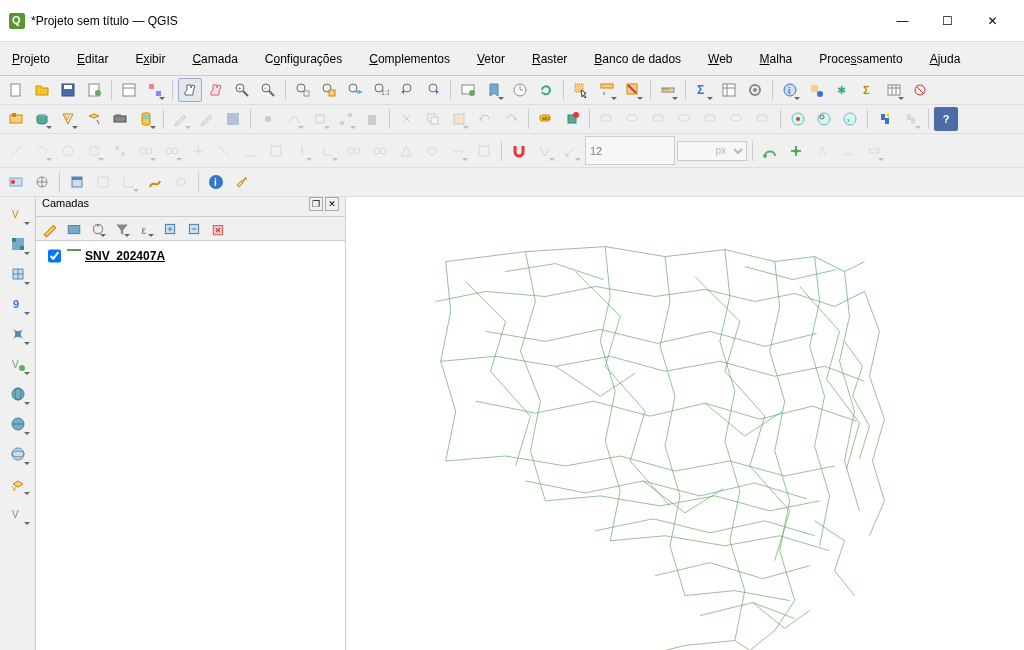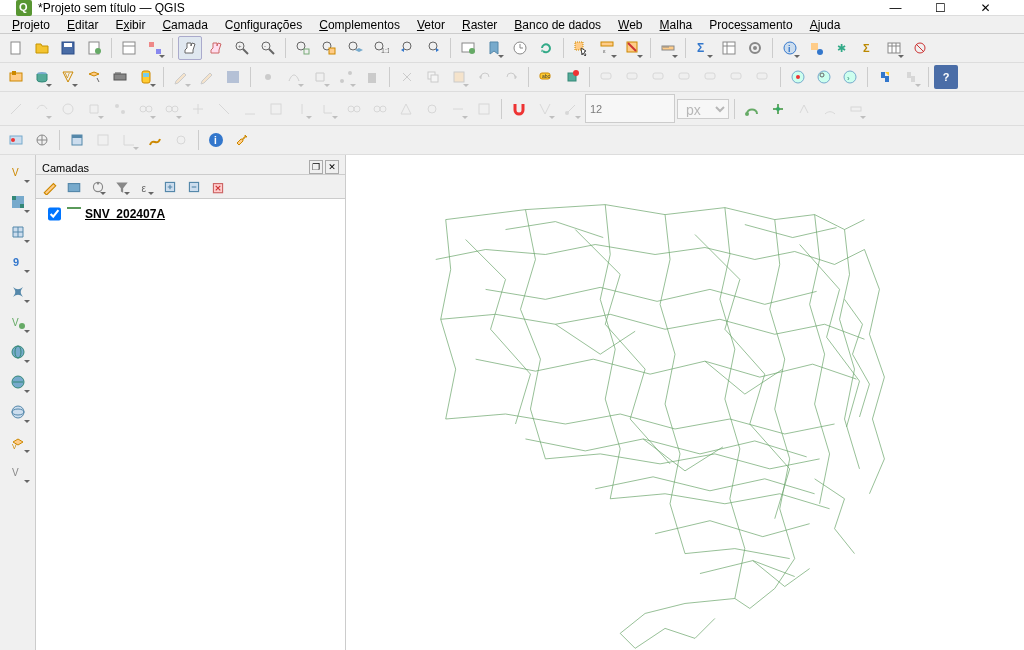--- a/index.html
+++ b/index.html
@@ -1,56 +1,56 @@
 <!DOCTYPE html>
 <html><head>
 <meta charset="utf-8">
 <style>
 * { box-sizing: border-box; margin: 0; padding: 0; }
 body { font-family: "Segoe UI", Tahoma, sans-serif; font-size: 11px; background: #fff; overflow: hidden; width: 1024px; height: 650px; }
-.titlebar { height: 16px; background: #fff; display: flex; align-items: center; padding: 0 16px; border-bottom: 1px solid #ddd; }
+.titlebar { height: 42px; background: #fff; display: flex; align-items: center; padding: 0 9px; border-bottom: 1px solid #ddd; }
 .titlebar .app-icon { width: 16px; height: 16px; background: #589632; border-radius: 2px; margin-right: 6px; position: relative; }
 .titlebar .app-icon::after { content: "Q"; color: #fff; font-weight: bold; font-size: 11px; position: absolute; left: 3px; top: 1px; }
 .titlebar .title { flex: 1; font-size: 12px; }
 .titlebar .winbtns { display: flex; gap: 0; }
 .titlebar .winbtns div { width: 45px; height: 30px; display: flex; align-items: center; justify-content: center; font-size: 12px; }
 
-.menubar { height: 18px; background: #f0f0f0; display: flex; align-items: center; padding: 0 6px; gap: 5px; border-bottom: 1px solid #ccc; }
+.menubar { height: 34px; background: #f0f0f0; display: flex; align-items: center; padding: 0 6px; gap: 15px; border-bottom: 1px solid #ccc; }
 .menubar span { padding: 2px 6px; font-size: 12px; }
 .menubar span u { text-decoration: underline; }
 
 .toolbar { background: #f0f0f0; display: flex; align-items: center; padding: 2px 4px; gap: 2px; border-bottom: 1px solid #ddd; flex-wrap: wrap; min-height: 28px; }
 .tb-btn { width: 24px; height: 24px; display: flex; align-items: center; justify-content: center; border: 1px solid transparent; border-radius: 2px; position: relative; }
 .tb-sep { width: 1px; height: 20px; background: #ccc; margin: 0 3px; }
 .tb-btn.dd::after { content: ""; position: absolute; right: 1px; bottom: 1px; border-left: 3px solid transparent; border-right: 3px solid transparent; border-top: 3px solid #666; }
 .tb-btn.dim { opacity: 0.35; }
 
 .ico { width: 16px; height: 16px; display: block; }
 
 .main { display: flex; height: 528px; }
 .left-dock { width: 36px; background: #f0f0f0; border-right: 1px solid #ccc; display: flex; flex-direction: column; align-items: center; padding: 4px 0; gap: 4px; }
 .left-dock .tb-btn { width: 28px; height: 26px; }
 
 .panel { width: 310px; background: #fff; border-right: 1px solid #ccc; display: flex; flex-direction: column; }
-.panel-header { height: 20px; background: #f0f0f0; border-bottom: 1px solid #ccc; display: flex; align-items: flex-end; padding: 0 6px; font-size: 11px; }
+.panel-header { height: 20px; background: #f0f0f0; border-bottom: 1px solid #ccc; display: flex; align-items: flex-start; padding: 0 6px; font-size: 11px; }
 .panel-header .pnlbtns { margin-left: auto; display: flex; gap: 2px; }
 .panel-header .pnlbtns span { width: 14px; height: 14px; border: 1px solid #aaa; font-size: 9px; display: flex; align-items: center; justify-content: center; }
 .panel-toolbar { height: 24px; background: #f0f0f0; border-bottom: 1px solid #ccc; display: flex; align-items: center; padding: 0 4px; gap: 4px; }
 .panel-toolbar .tb-btn { width: 20px; height: 20px; }
 .layer-tree { flex: 1; padding: 6px; overflow: auto; }
 .layer-item { display: flex; gap: 4px; padding: 2px 4px; font-size: 12px; }
 .layer-item input { margin: 0 2px; }
 .layer-item .lswatch { width: 14px; height: 2px; background: #5a9a5a; }
 .layer-item .lname { font-weight: bold; text-decoration: underline; }
 
 .canvas { flex: 1; background: #fff; position: relative; overflow: hidden; }
 .canvas svg { width: 100%; height: 100%; }
 
 .snap-input { border: 1px solid #aaa; background: #fff; padding: 1px 4px; height: 29px; width: 90px; font-size: 11px; }
-.snap-select { border: 1px solid #aaa; background: #fff; padding: 1px 4px; height: 20px; width: 52px; font-size: 14px; }
+.snap-select { border: 1px solid #aaa; background: #fff; padding: 1px 4px; height: 20px; width: 70px; font-size: 10px; text-align: right; }
 </style>
 </head>
 <body>
 
 <div class="titlebar">
   <div class="app-icon"></div>
   <div class="title">*Projeto sem título — QGIS</div>
   <div class="winbtns">
     <div>—</div>
     <div>☐</div>

